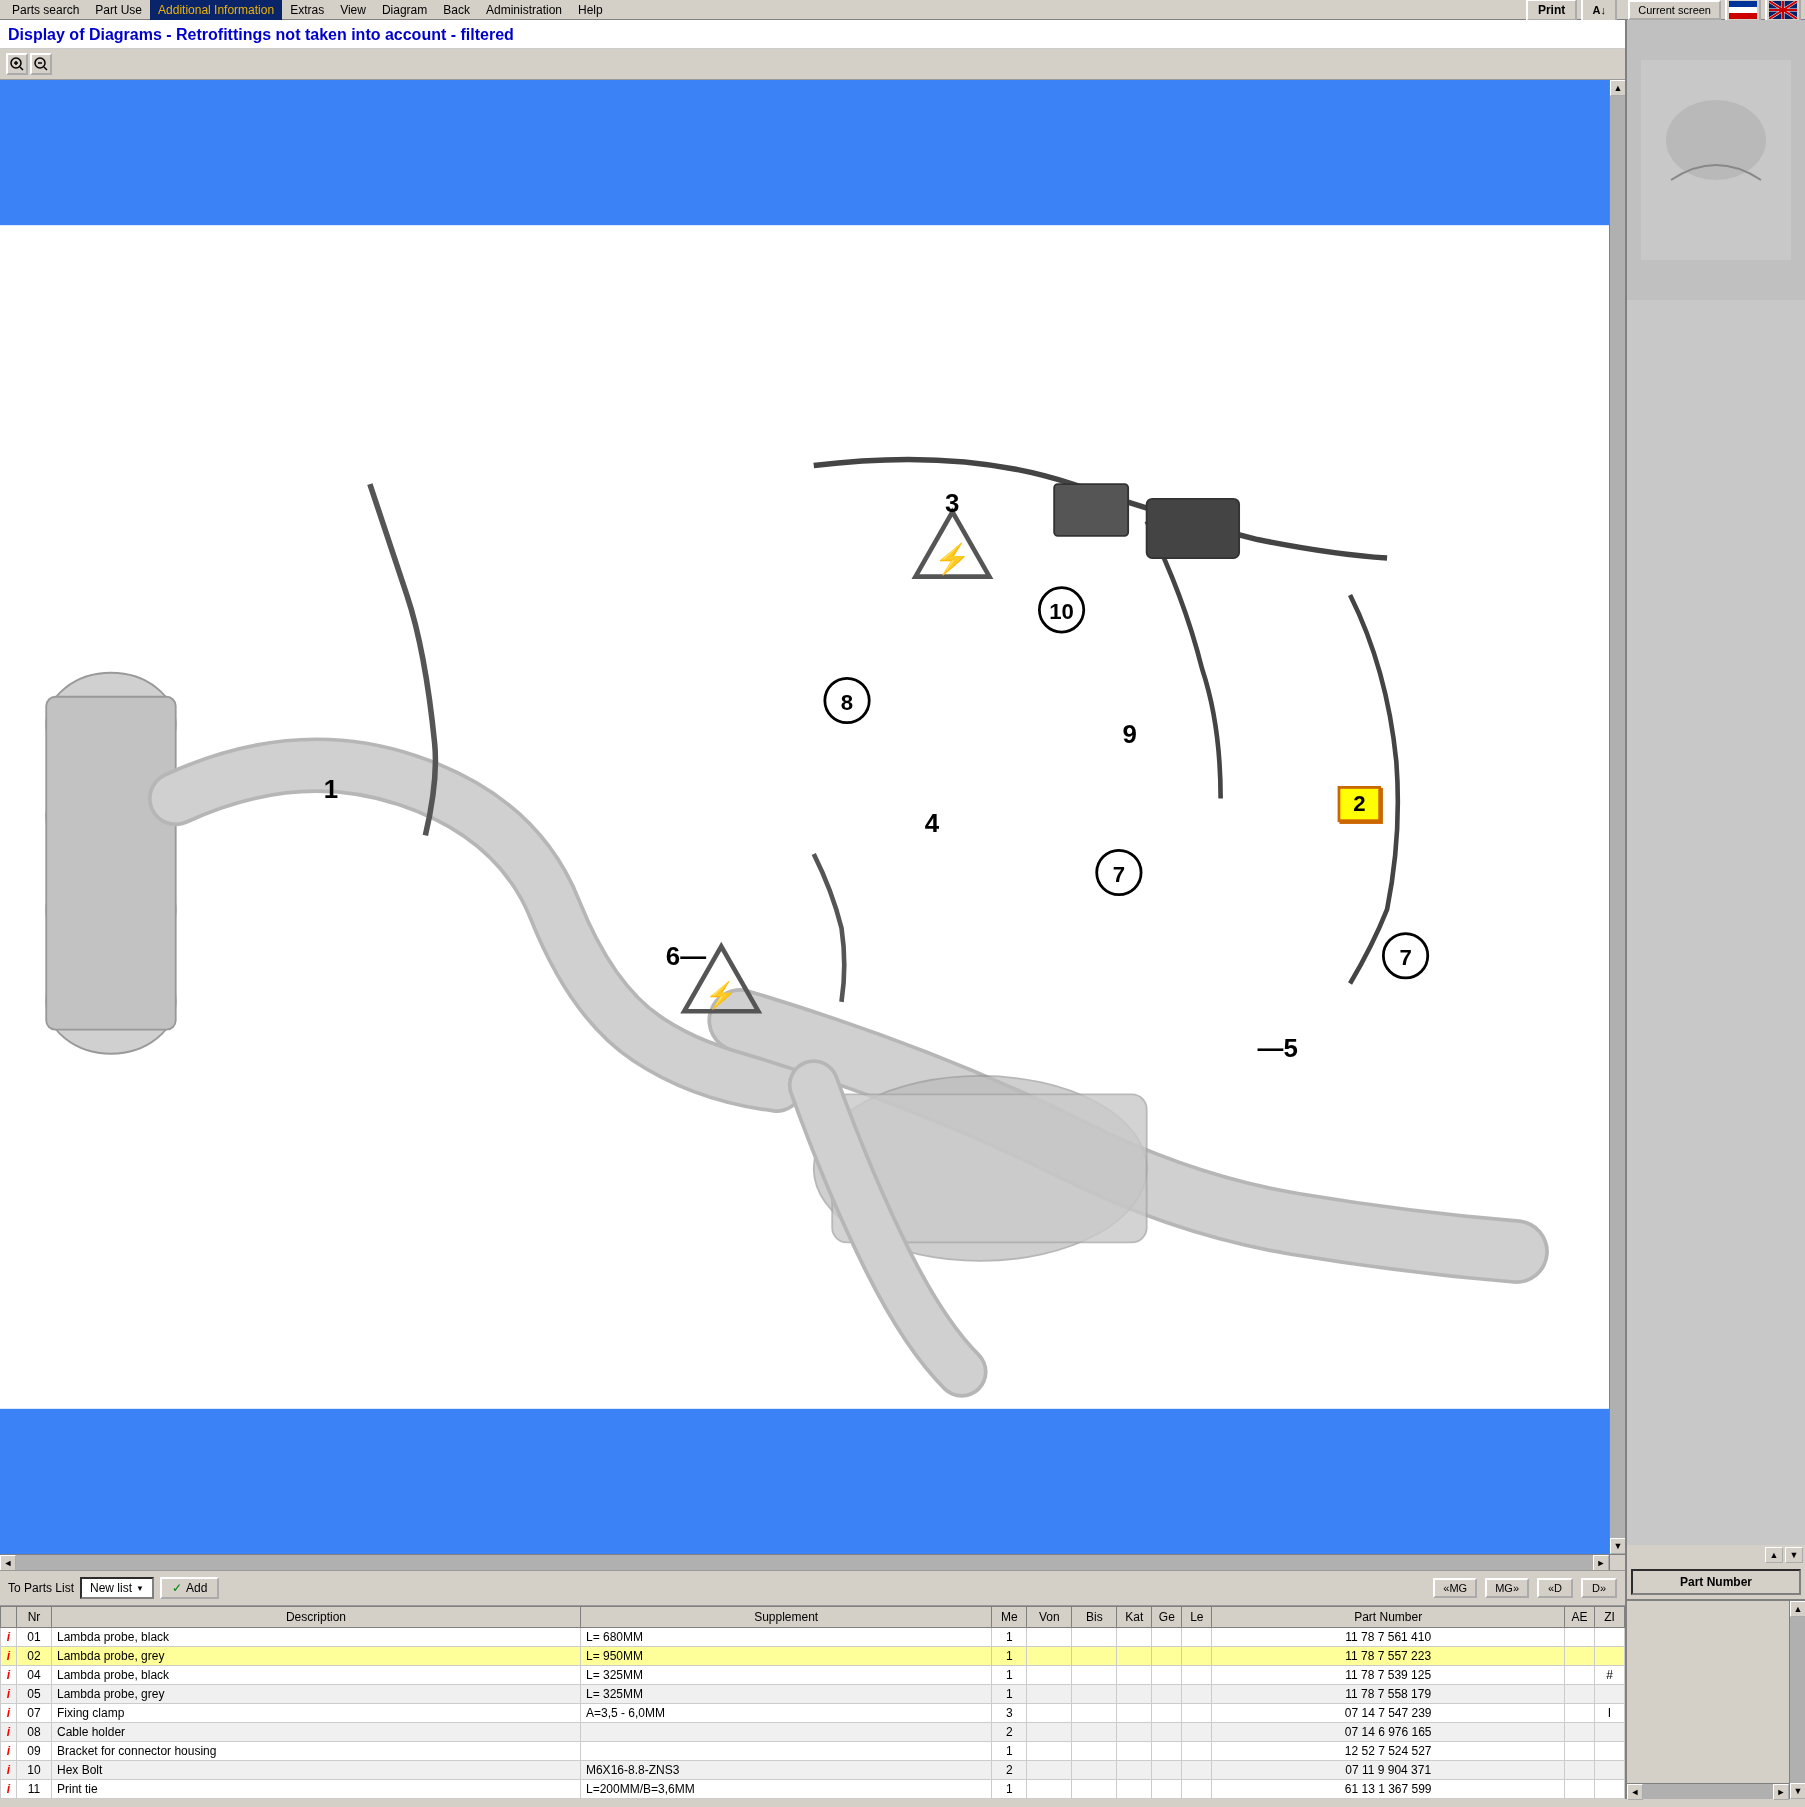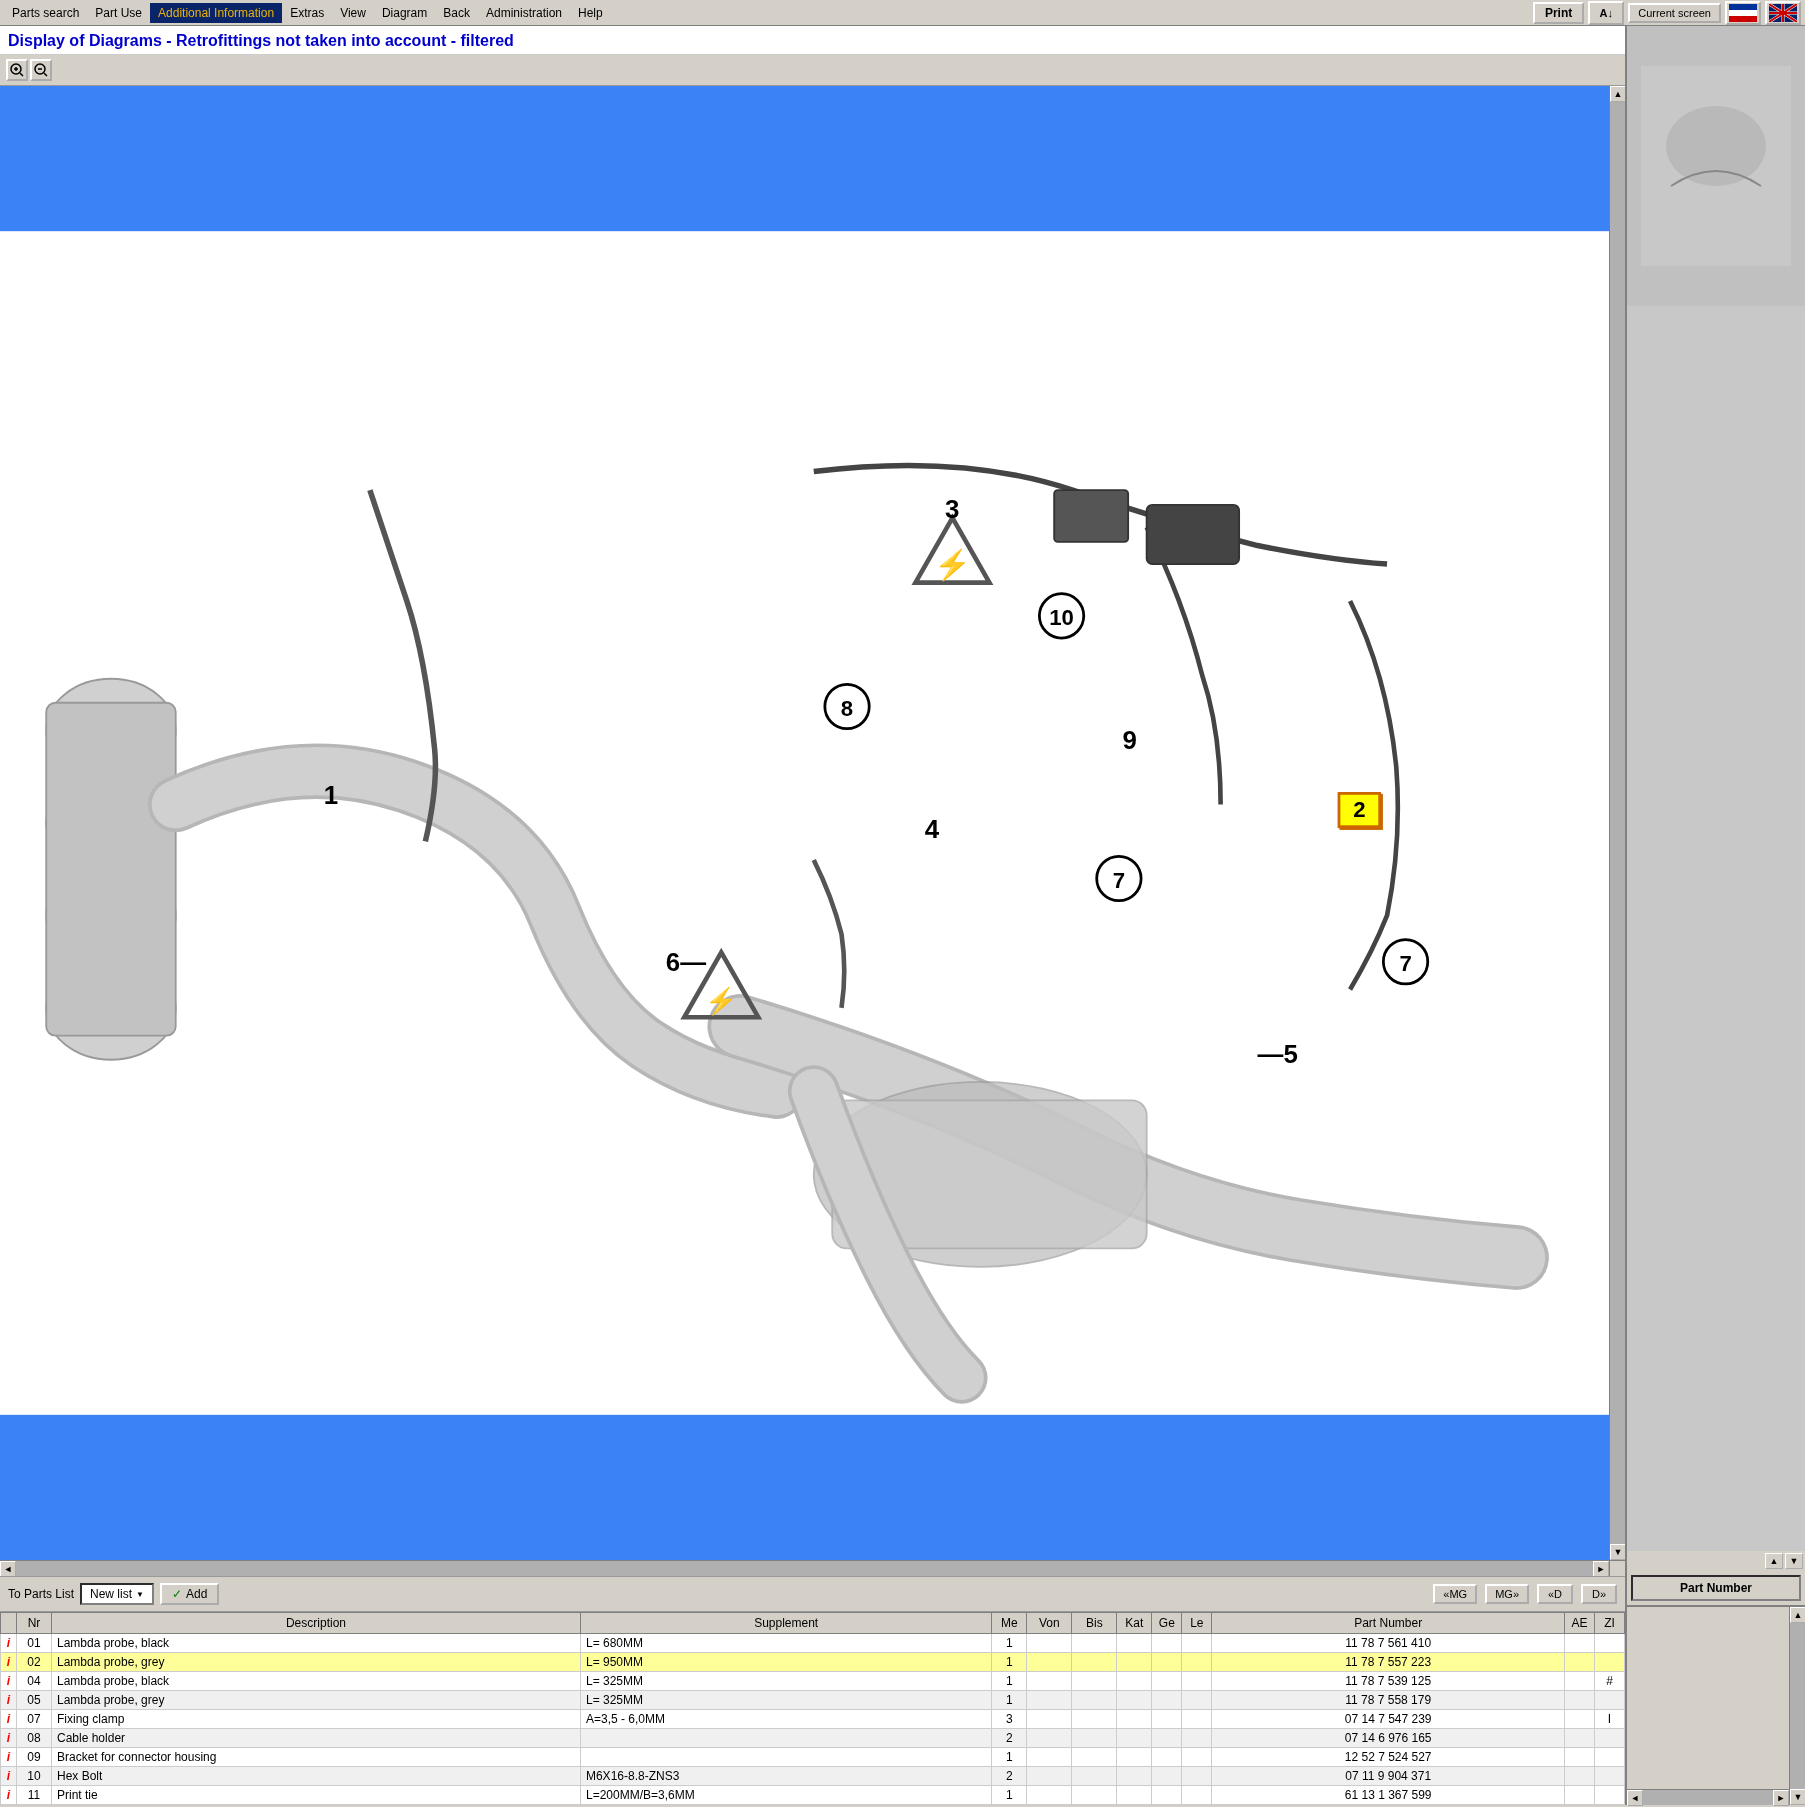--- a/index.html
+++ b/index.html
@@ -5,21 +5,21 @@
     * { margin: 0; padding: 0; box-sizing: border-box; }
     body { font-family: Arial, sans-serif; font-size: 12px; background: #d4d0c8; width: 1805px; min-height: 1807px; overflow: hidden; }
 
     
     .menu-bar {
       display: flex;
       align-items: center;
       background: #d4d0c8;
       border-bottom: 1px solid #808080;
       padding: 2px 4px;
-      height: 26px;
+      height: 20px;
       gap: 0;
     }
     .menu-item {
       padding: 3px 8px;
       font-size: 12px;
       cursor: pointer;
       white-space: nowrap;
       color: #000;
     }
     .menu-item.active { background: #0a246a; color: #eab308; }
@@ -345,21 +345,21 @@
   <span class="menu-item active">Additional Information</span>
   <span class="menu-item">Extras</span>
   <span class="menu-item">View</span>
   <span class="menu-item">Diagram</span>
   <span class="menu-item">Back</span>
   <span class="menu-item">Administration</span>
   <span class="menu-item">Help</span>
   <div class="menu-right">
     <span class="menu-item print-btn">Print</span>
     <div class="toolbar-btn" style="font-weight:bold;font-size:11px;">A↓</div>
-    <div style="display:flex;flex-direction:column;gap:2px;">
+    <div style="display:flex;flex-direction:column;gap:2px;margin-left:7px;">
       <div class="current-screen-btn">Current screen</div>
     </div>
     <div class="toolbar-btn">
       <svg width="28" height="18" viewBox="0 0 28 18">
         <rect width="28" height="6" fill="#003399"></rect>
         <rect y="6" width="28" height="6" fill="#fff"></rect>
         <rect y="12" width="28" height="6" fill="#cc0000"></rect>
       </svg>
     </div>
     <div class="toolbar-btn">

